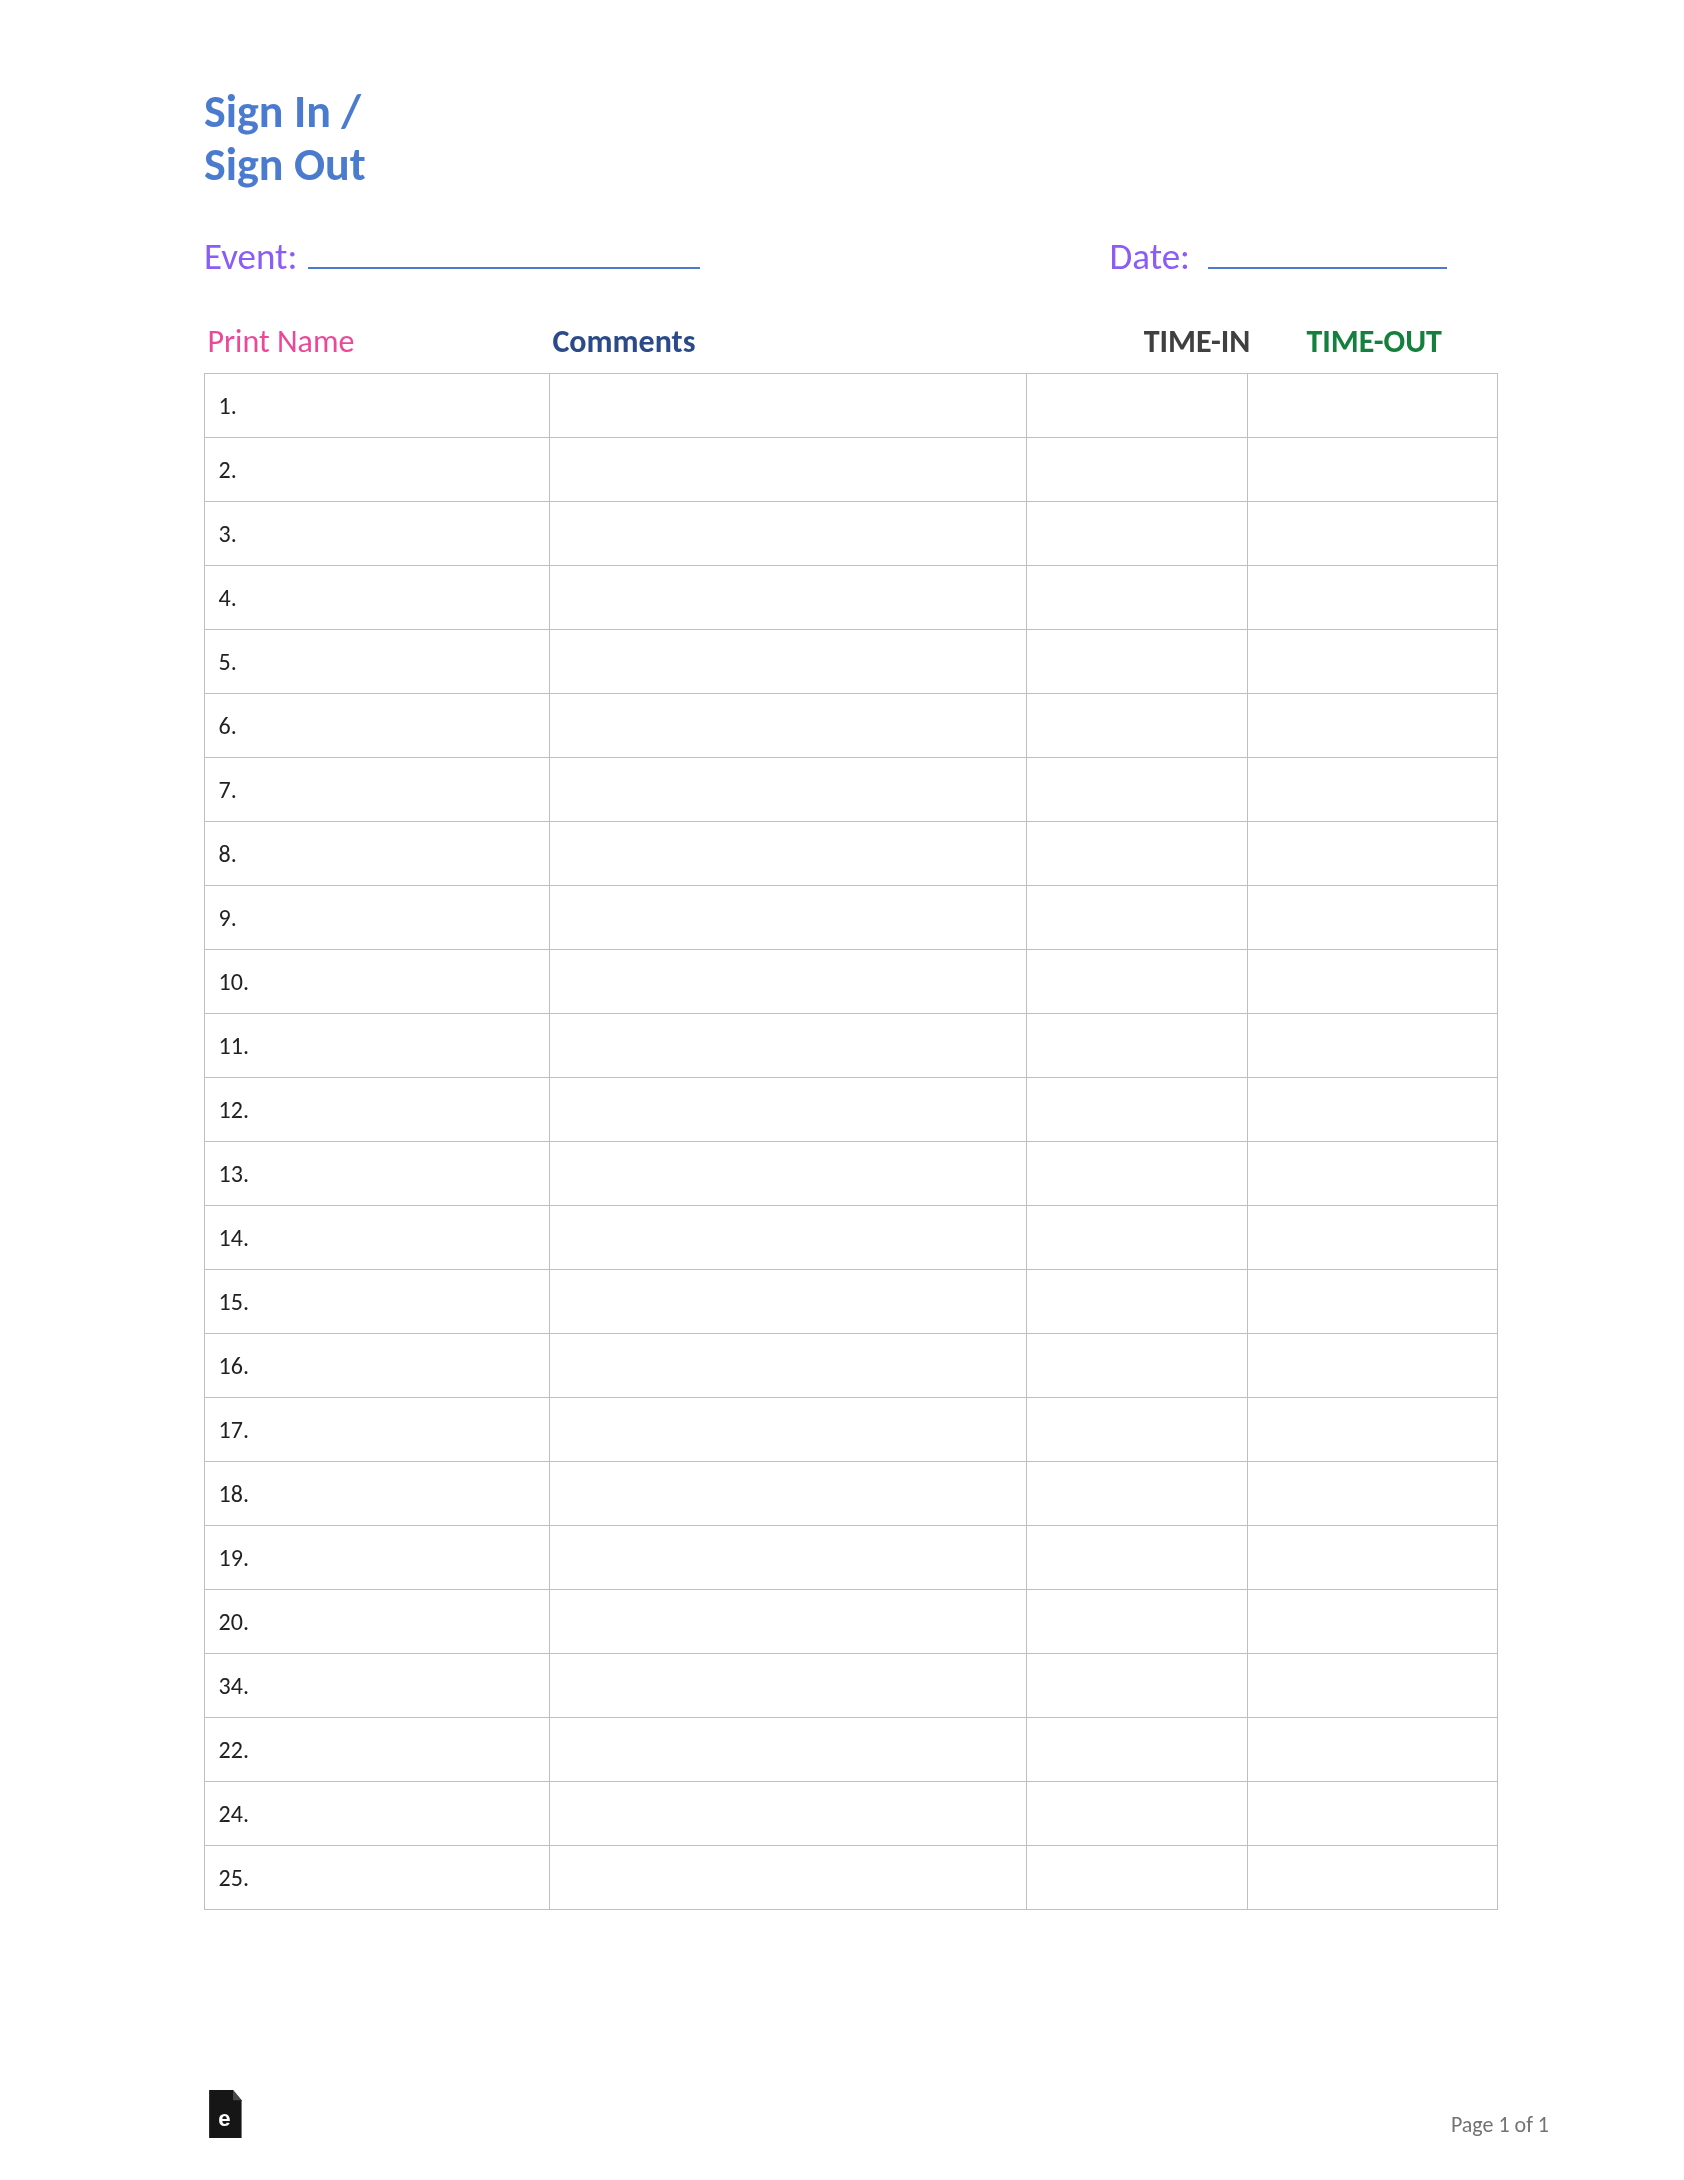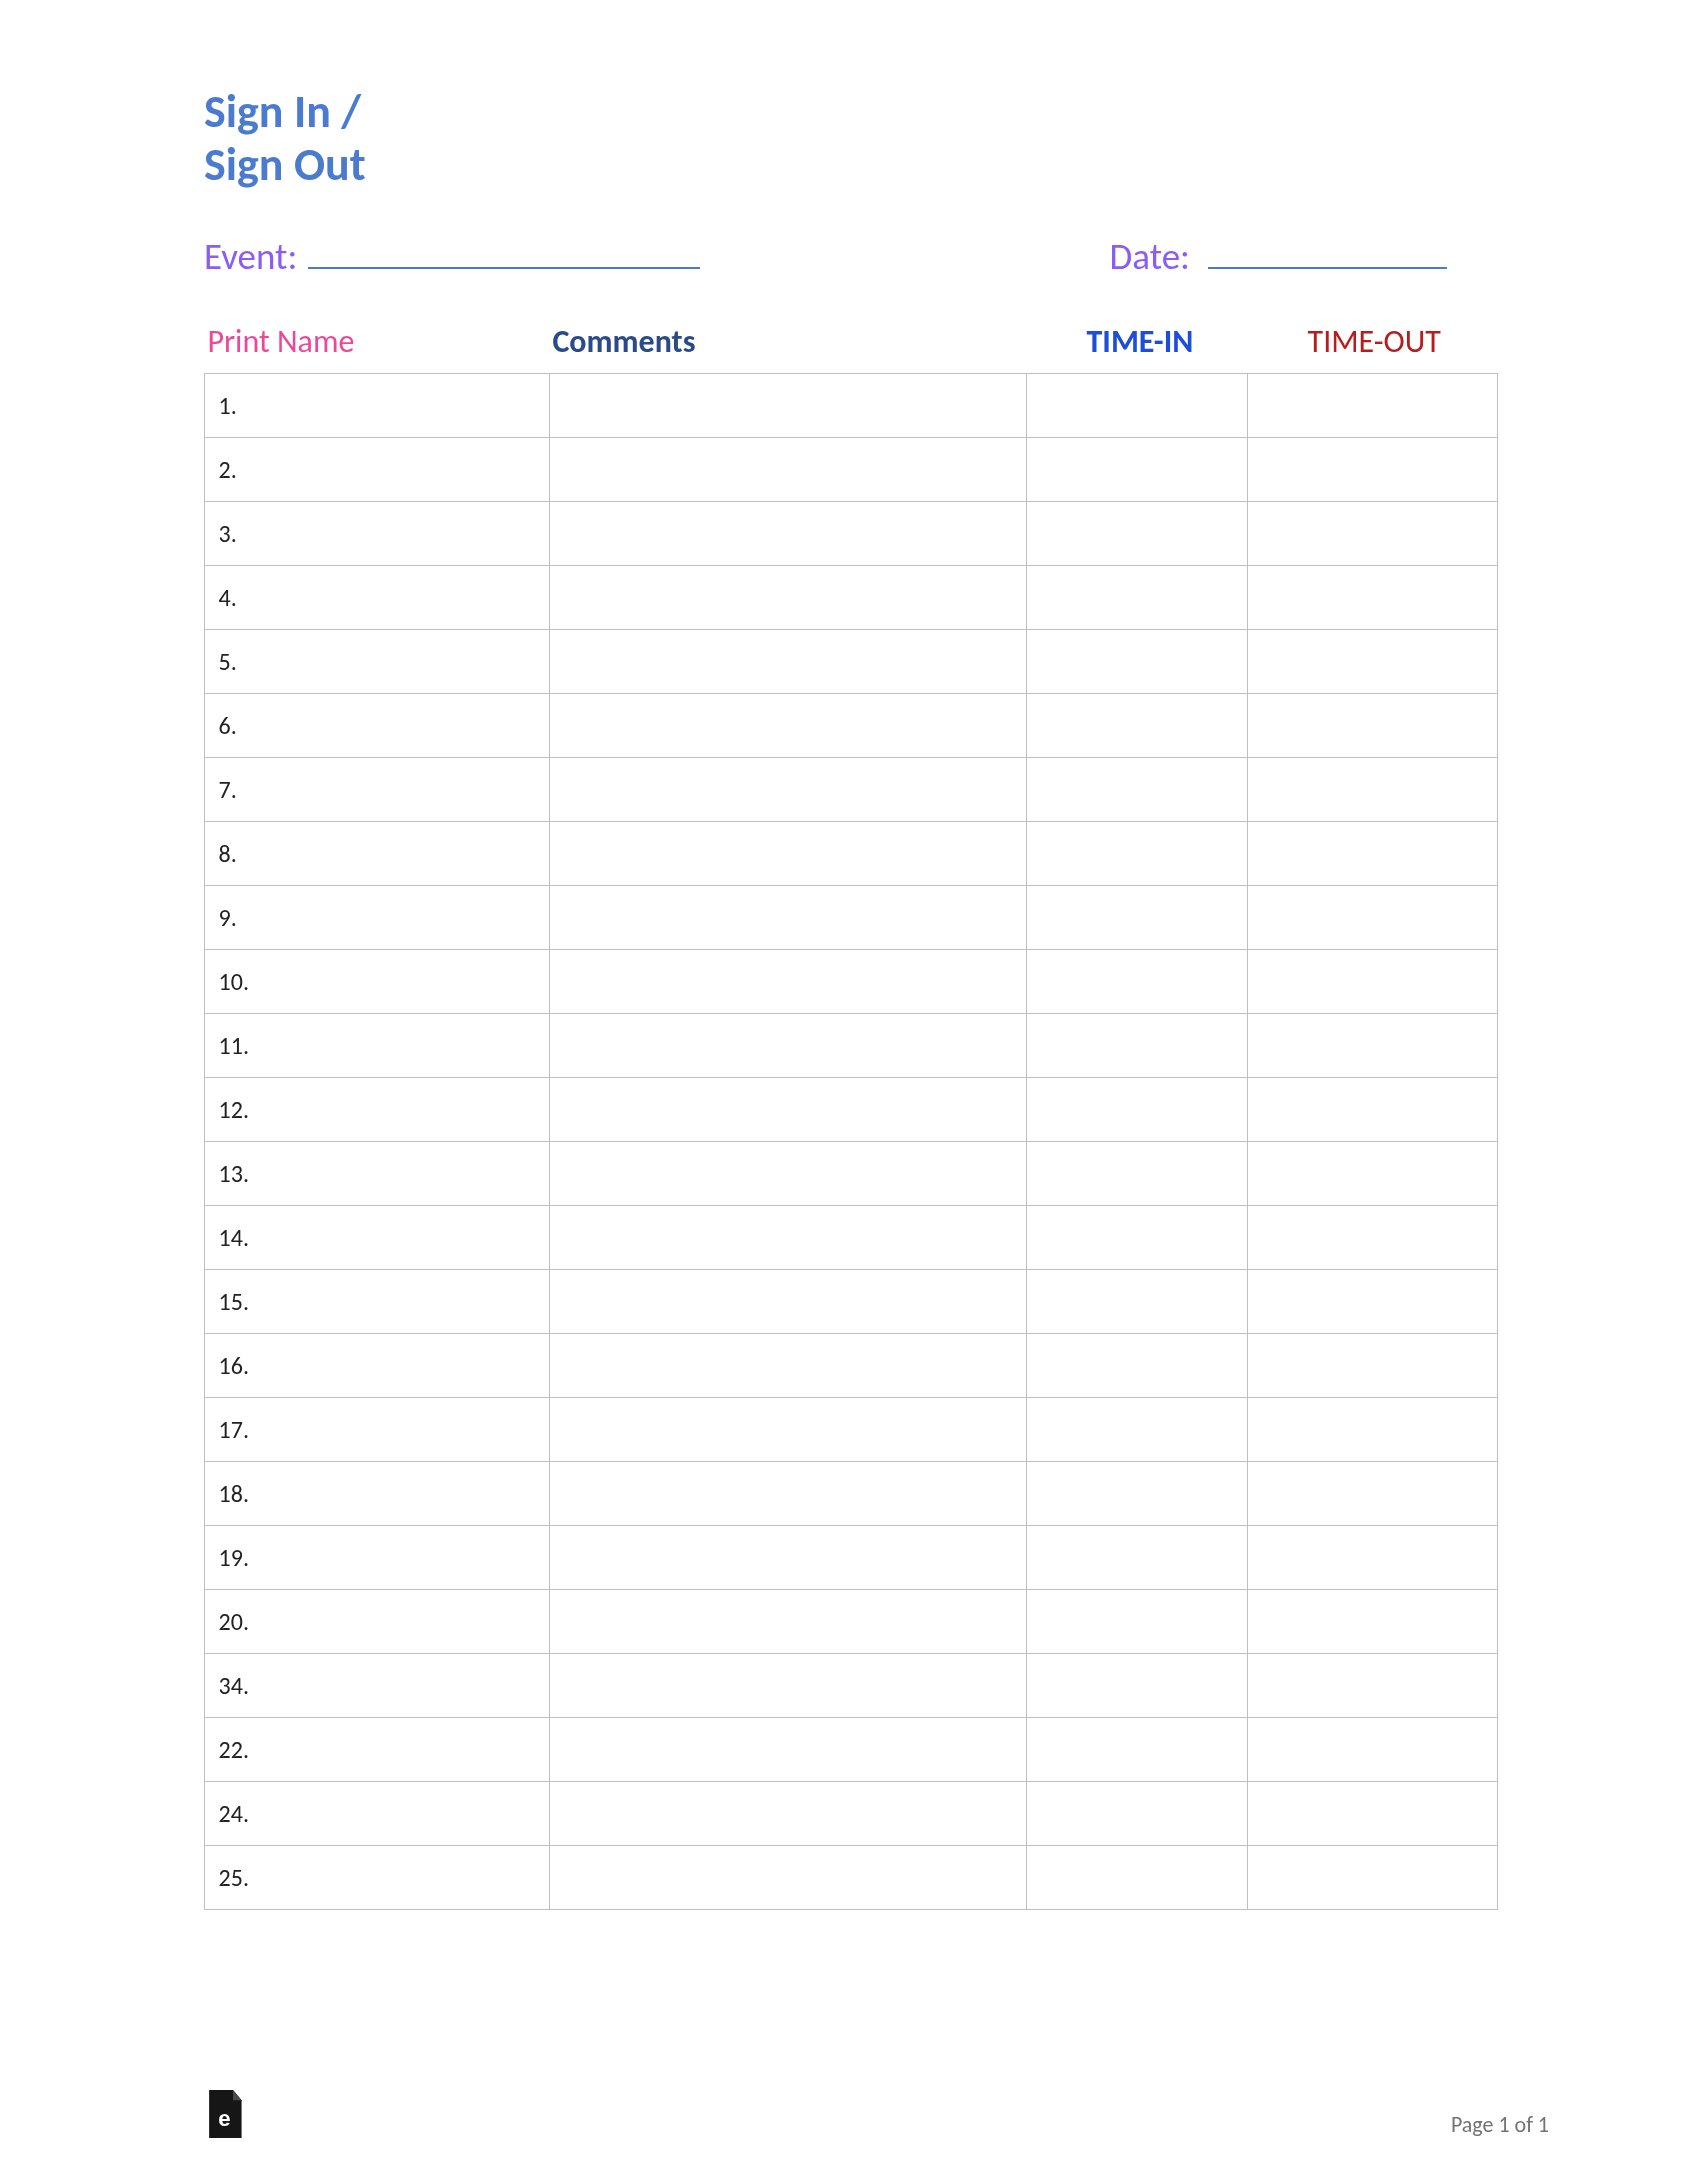--- a/index.html
+++ b/index.html
@@ -60,29 +60,29 @@
     width: 345px;
     color: #ec4899;
   }
   .header-comments {
     width: 477px;
     color: #2a4a8a;
     font-weight: 600;
   }
   .header-timein {
     width: 221px;
-    color: #1d4ed8;
-    text-align: center;
+    color: #404040;
+    text-align: right;
     font-weight: 600;
   }
   .header-timeout {
     flex: 1;
-    color: #b91c1c;
+    color: #15803d;
     text-align: center;
-    font-weight: 400;
+    font-weight: 700;
   }
 
   table.sign-table {
     width: 100%;
     border-collapse: collapse;
   }
   table.sign-table td {
     border: 0.9px solid #bfbfbf;
     height: 64px;
     padding: 0 13.6px;

